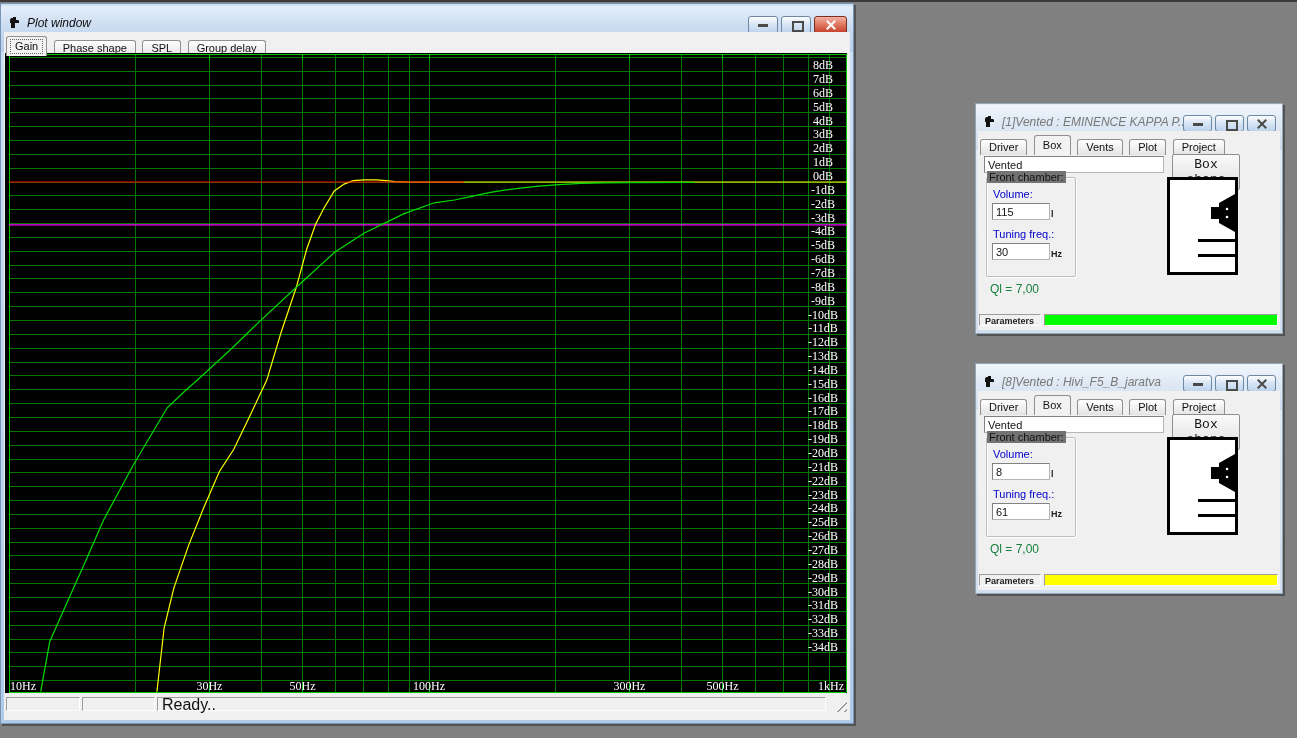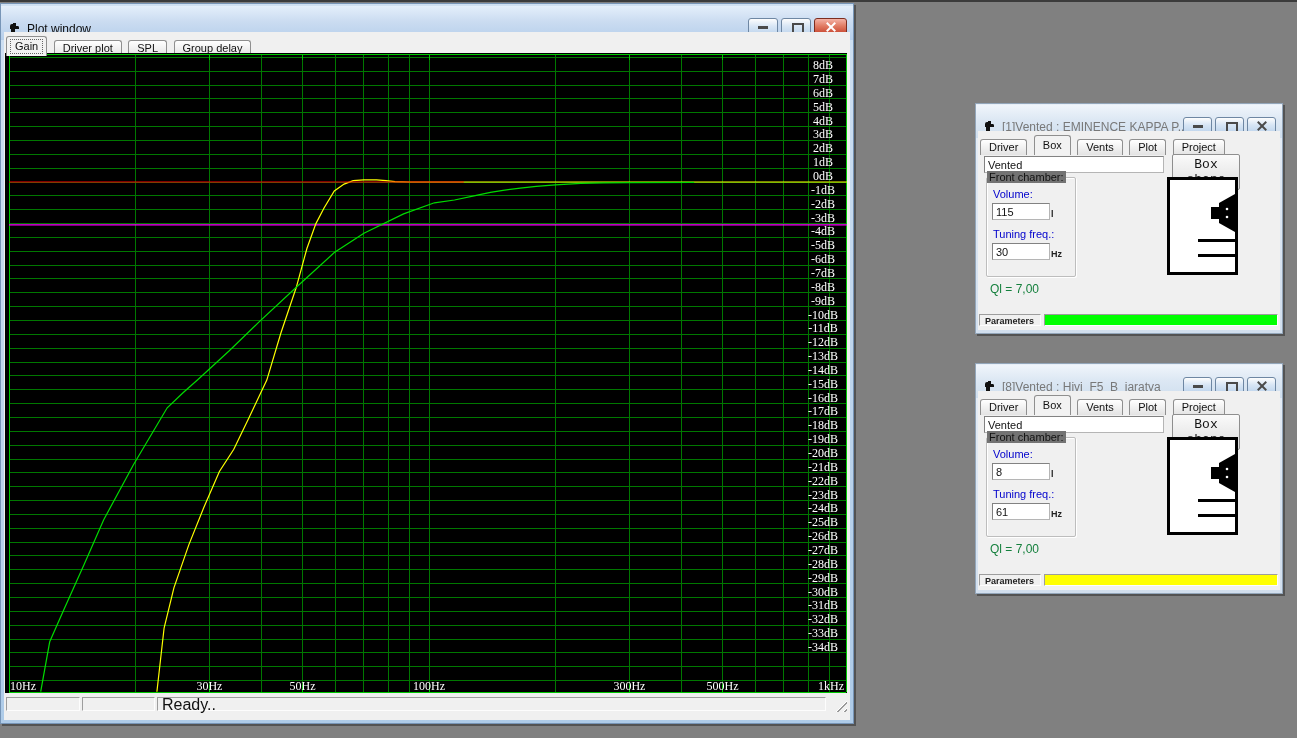--- a/index.html
+++ b/index.html
@@ -3,21 +3,21 @@
 <meta charset="utf-8">
 <style>
   html,body{margin:0;padding:0;}
   body{font-family:"Liberation Sans",sans-serif;background:#808080;}
   #screen{position:relative;width:1297px;height:738px;background:#808080;overflow:hidden;}
   #topline{position:absolute;left:0;top:0;width:100%;height:2px;background:#3b3b3b;}
 
   
   .win{position:absolute;border:1px solid #7795b7;background:linear-gradient(#cfe0f2,#aecbe8);box-shadow:2px 2px 0 rgba(45,45,45,.55);}
   .win.inactive{border-color:#93a6ba;background:linear-gradient(#e7eef7,#d2dfee);}
-  .titlebar{position:relative;height:26px;margin-top:2px;display:flex;align-items:flex-end;padding:4px 6px;background:linear-gradient(#e4effb,#cbdcf1 45%,#b6cfeb);}
+  .titlebar{position:relative;height:26px;margin-top:2px;display:flex;align-items:flex-start;padding:10px 6px;background:linear-gradient(#e4effb,#cbdcf1 45%,#b6cfeb);font-style:italic;}
   .win.inactive .titlebar{background:linear-gradient(#f0f5fb,#dde8f4 45%,#cfdeee);}
   .title-text{font-size:12px;color:#0d0d0d;margin-left:6px;flex:1;white-space:nowrap;overflow:hidden;}
   .win.inactive .title-text{color:#787878;}
   .win-icon{width:14px;height:14px;flex:0 0 auto;}
   .winbtns{display:flex;gap:3px;}
   .wbtn{width:28px;height:16px;border:1px solid #6e87a3;border-radius:3px;background:linear-gradient(#fdfdfd,#d8e6f5 45%,#bcd3ec);position:relative;}
   .wbtn.close{width:31px;border-color:#7c2d20;background:linear-gradient(#f4b2a5,#e07a62 45%,#c33c26);}
   .win.inactive .wbtn.close{border-color:#6e87a3;background:linear-gradient(#fdfdfd,#d8e6f5 45%,#bcd3ec);}
   .glyph-min{position:absolute;left:50%;top:50%;width:10px;height:3px;margin:-1px 0 0 -5px;background:#4a4a4a;}
   .glyph-max{position:absolute;left:50%;top:50%;width:8px;height:7px;margin:-4px 0 0 -4px;border:2px solid #4a4a4a;}
@@ -90,21 +90,21 @@
           </span>
         <span class="wbtn close">
             <span class="glyph-x1"></span>
             <span class="glyph-x2"></span>
           </span>
       </span>
     </div>
     <div id="plot-content">
       <div class="tabstrip">
         <span class="tab active"><span>Gain</span><span class="focusrect"></span></span>
-        <span class="tab"><span>Driver plot</span></span>
+        <span class="tab"><span>Phase shape</span></span>
         <span class="tab"><span>SPL</span></span>
         <span class="tab"><span>Group delay</span></span>
       </div>
       <svg id="plot-svg" width="842" height="640" viewBox="0 0 842 640">
           <line x1="4" y1="1" x2="4" y2="639" stroke="#007800" stroke-width="1" shape-rendering="crispEdges"></line>
           <line x1="130.43259817887213" y1="1" x2="130.43259817887213" y2="639" stroke="#007800" stroke-width="1" shape-rendering="crispEdges"></line>
           <line x1="204.3909269822582" y1="1" x2="204.3909269822582" y2="639" stroke="#007800" stroke-width="1" shape-rendering="crispEdges"></line>
           <line x1="256.86519635774425" y1="1" x2="256.86519635774425" y2="639" stroke="#007800" stroke-width="1" shape-rendering="crispEdges"></line>
           <line x1="297.5674018211279" y1="1" x2="297.5674018211279" y2="639" stroke="#007800" stroke-width="1" shape-rendering="crispEdges"></line>
           <line x1="330.8235251611303" y1="1" x2="330.8235251611303" y2="639" stroke="#007800" stroke-width="1" shape-rendering="crispEdges"></line>

